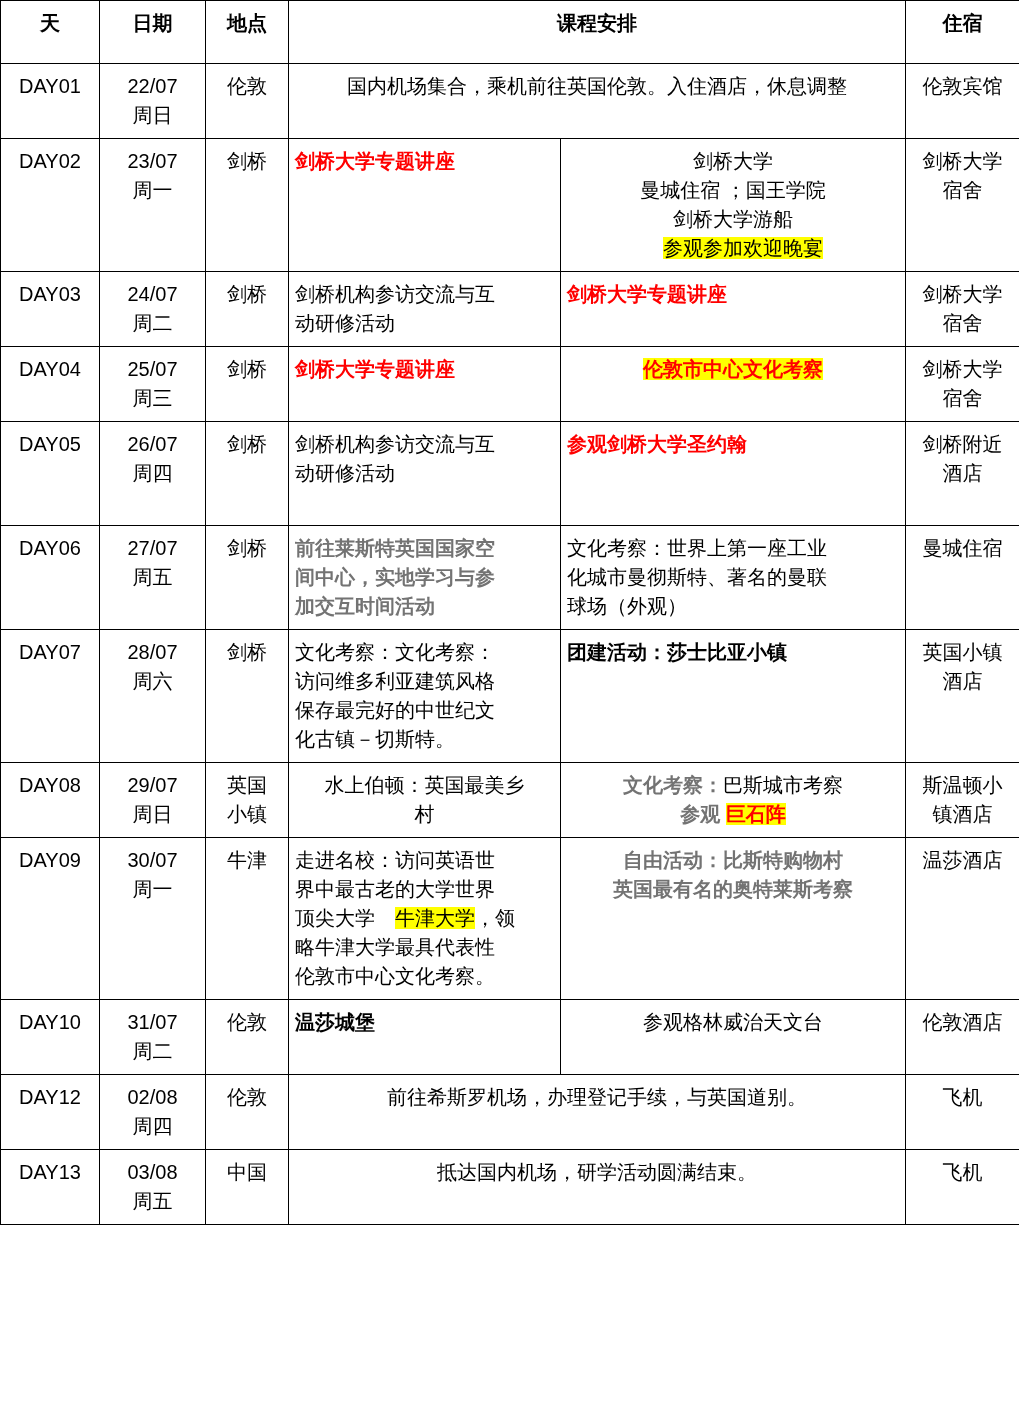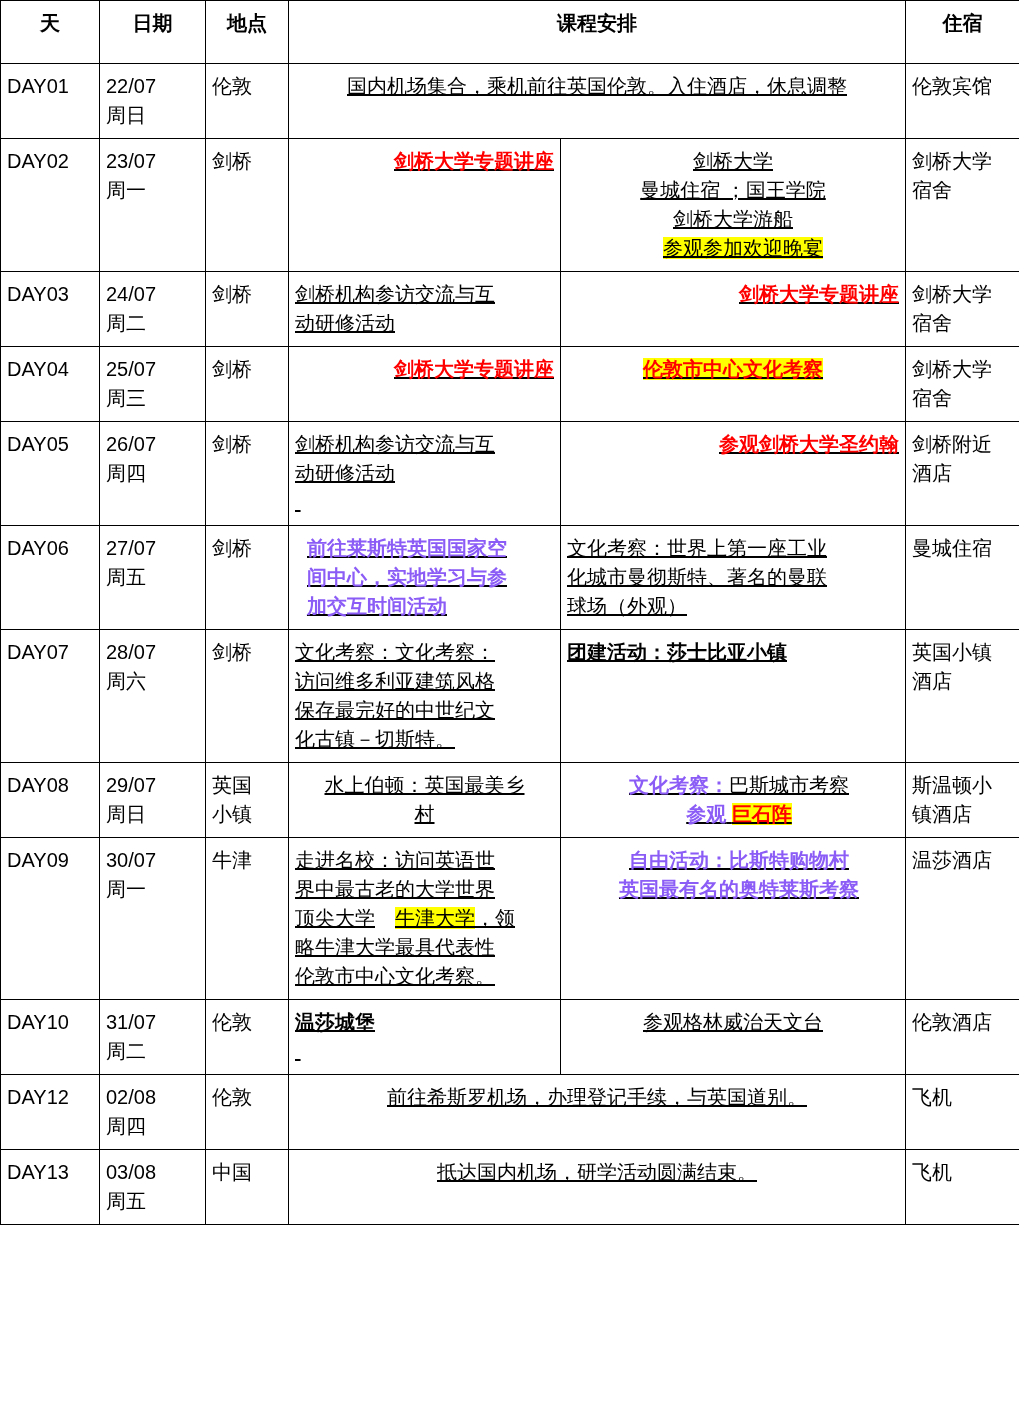--- a/index.html
+++ b/index.html
@@ -34,38 +34,36 @@
 
   th.head {
     text-align: center;
     font-weight: bold;
     font-size: 22px;
     height: 46px;
     vertical-align: middle;
     padding: 6px 4px;
   }
   td.day, td.date, td.place, td.hotel {
-    text-align: left;
+    text-align: center;
   }
   td.day { word-break: break-all; }
   td.act {
     text-align: left;
-    text-decoration: underline;
   }
   td.act.center { text-align: center; }
 
   .red {
-    color: #8b5cf6;
+    color: #737373;
     font-weight: bold;
-    margin-left: 12px;
   }
   .redline {
     color: #ff0000;
     font-weight: bold;
-    text-align: right;
+    text-align: left;
     display: block;
   }
   .bold { font-weight: bold; }
   .hl {
     background: #ffff00;
     color: #ff0000;
     font-weight: bold;
   }
   .hl-black {
     background: #ffff00;

